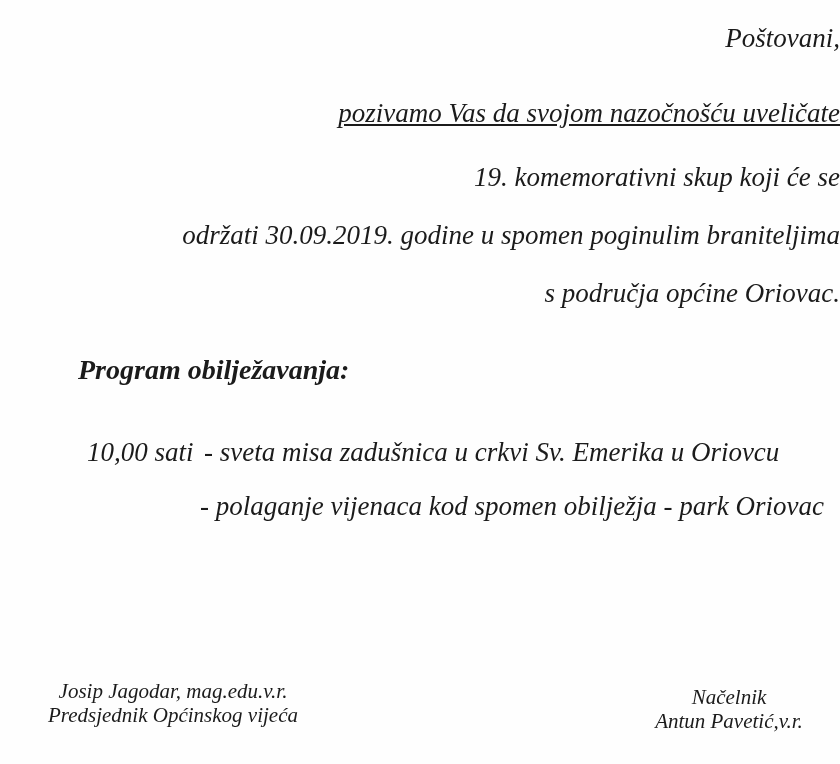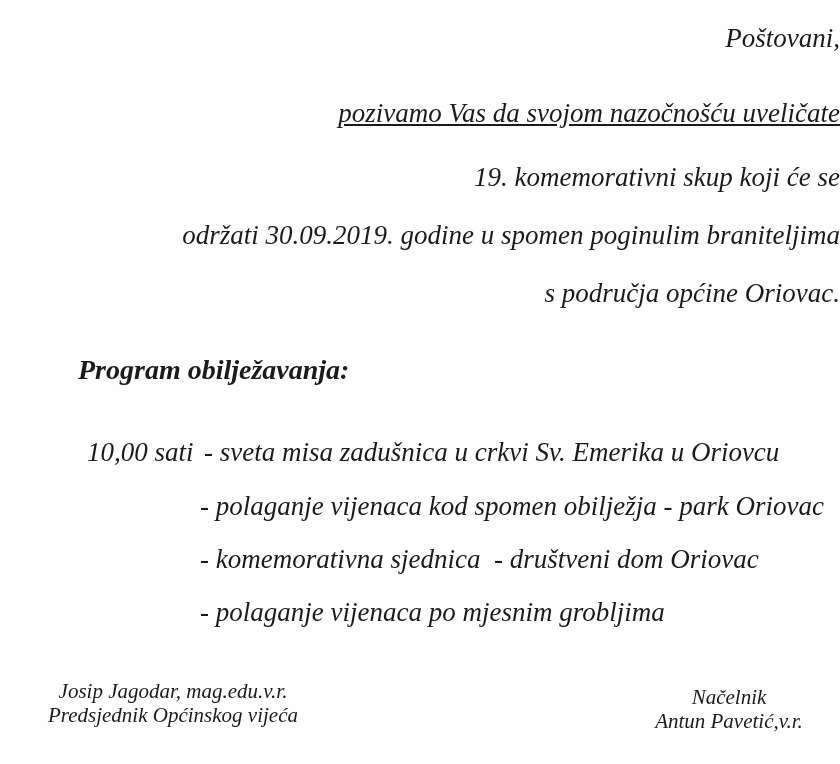--- a/index.html
+++ b/index.html
@@ -67,23 +67,21 @@
   <div class="line centered intro-3">s područja općine Oriovac.</div>
 
   <div class="line program-heading">Program obilježavanja:</div>
 
   <div class="line program-time">10,00 sati</div>
 
   <div class="line program-0">- sveta misa zadušnica u crkvi Sv. Emerika u Oriovcu</div>
 
   <div class="line program-1">- polaganje vijenaca kod spomen obilježja - park Oriovac</div>
 
-  <div class="line program-2">- komemorativna sjednica  - društveni dom Oriovac</div>
 
-  <div class="line program-3">- polaganje vijenaca po mjesnim grobljima</div>
 
   <div class="sig-block sig-left">
     <span class="sig-line">Josip Jagodar, mag.edu.v.r.</span>
     <span class="sig-line">Predsjednik Općinskog vijeća</span>
   </div>
 
   <div class="sig-block sig-right">
     <span class="sig-line">Načelnik</span>
     <span class="sig-line">Antun Pavetić,v.r.</span>
   </div>

